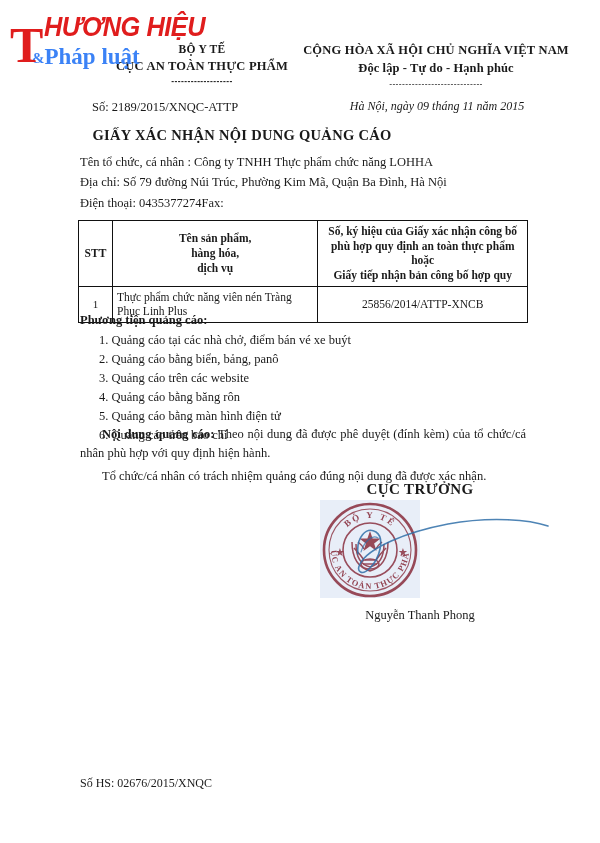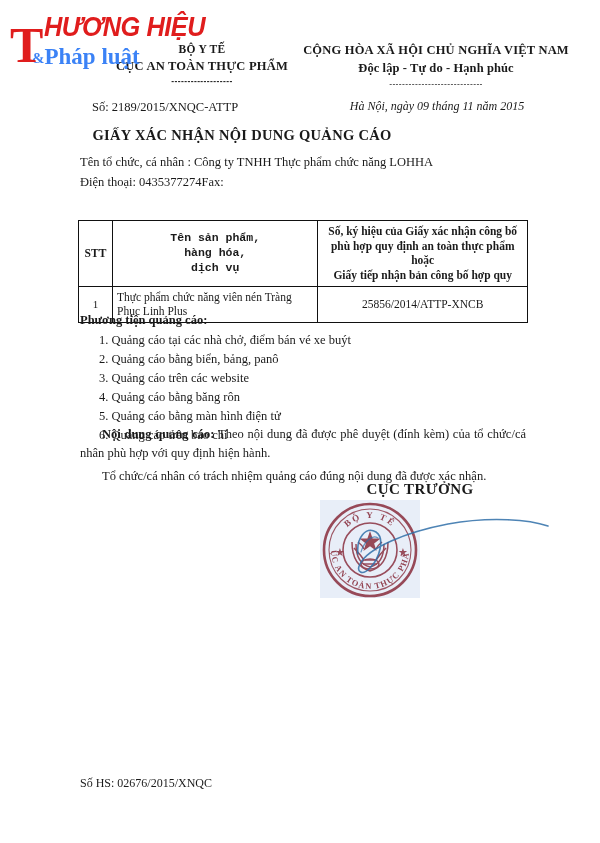--- a/index.html
+++ b/index.html
@@ -179,21 +179,21 @@
     padding: 3px 4px;
     vertical-align: middle;
   }
   .tbl thead th {
     font-weight: bold;
     text-align: center;
     line-height: 1.28;
     height: 56px;
   }
   .th-stt { width: 34px; }
-  .th-prod { width: 206px; font-family: Liberation Mono, monospace; }
+  .th-prod { width: 206px; }
   .th-cert { width: 210px; }
   .tbl tbody td { height: 30px; }
   .td-stt { text-align: center; font-size: 11px; }
   .td-prod { text-align: left; line-height: 1.25; padding-left: 6px; }
   .td-cert { text-align: center; }
 
   
   .section-label {
     position: absolute;
     font-weight: bold;
@@ -306,20 +306,21 @@
     <div class="dashrule dashrule-md">-----------------------------</div>
   </div>
 
   <div class="doc-no">Số:  2189/2015/XNQC-ATTP</div>
   <div class="doc-date">Hà Nội, ngày 09 tháng 11 năm 2015</div>
 
   <div class="doc-title">GIẤY XÁC NHẬN NỘI DUNG QUẢNG CÁO</div>
 
   <div class="org-block">
     <div class="row">Tên tổ chức, cá nhân : Công ty TNHH Thực phẩm chức năng LOHHA</div>
+    <div class="row">Địa chỉ: Số 79 đường Núi Trúc, Phường Kim Mã, Quận Ba Đình, Hà Nội</div>
     <div class="row">
       <span>Điện thoại: 0435377274</span><span class="fax-label">Fax:</span>
     </div>
   </div>
 
   <table class="tbl">
     <thead>
       <tr>
         <th class="th-stt">STT</th>
         <th class="th-prod">
@@ -392,16 +393,17 @@
       </g>
       <polygon points="52,33 54.6,40.6 62.6,40.6 56.1,45.4 58.6,53 52,48.3 45.4,53 47.9,45.4 41.4,40.6 49.4,40.6" fill="#8f3b4a" opacity="0.92"></polygon>
     </svg>
   </div>
 
   <svg class="sig-scribble" viewBox="0 0 200 90">
     <path d="M6,42 C4,26 14,14 24,20 C33,26 28,46 18,56 C10,64 4,60 8,52 C16,36 54,20 96,12 C140,4 178,8 196,14" fill="none" stroke="#2f6ea8" stroke-width="1.6" opacity="0.85" stroke-linecap="round"></path>
     <path d="M9,40 C12,30 20,22 26,26" fill="none" stroke="#2f6ea8" stroke-width="1.2" opacity="0.7" stroke-linecap="round"></path>
   </svg>
 
+  <div class="sig-name">Nguyễn Thanh Phong</div>
 
   <div class="footer-no">Số HS: 02676/2015/XNQC</div>
 
 </div>
 
 </body></html>

